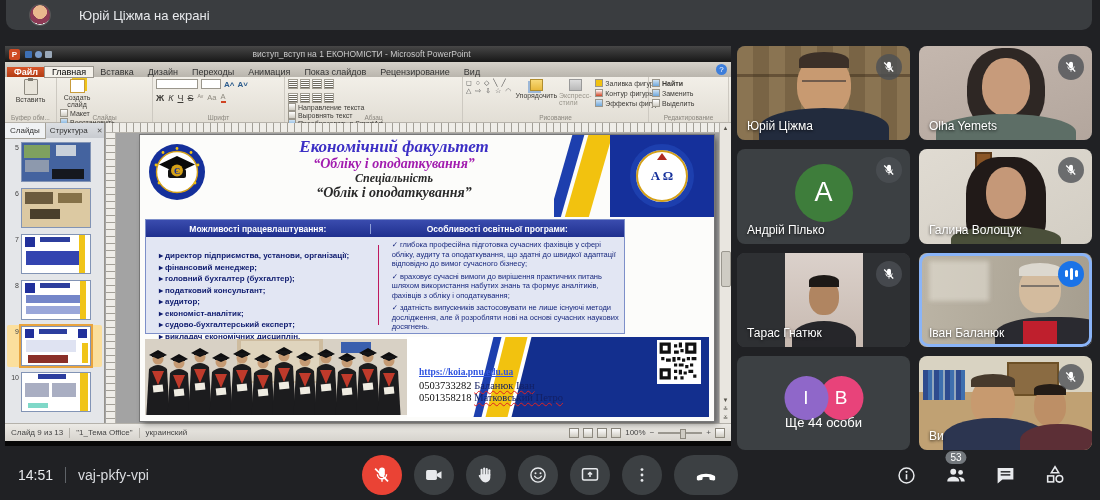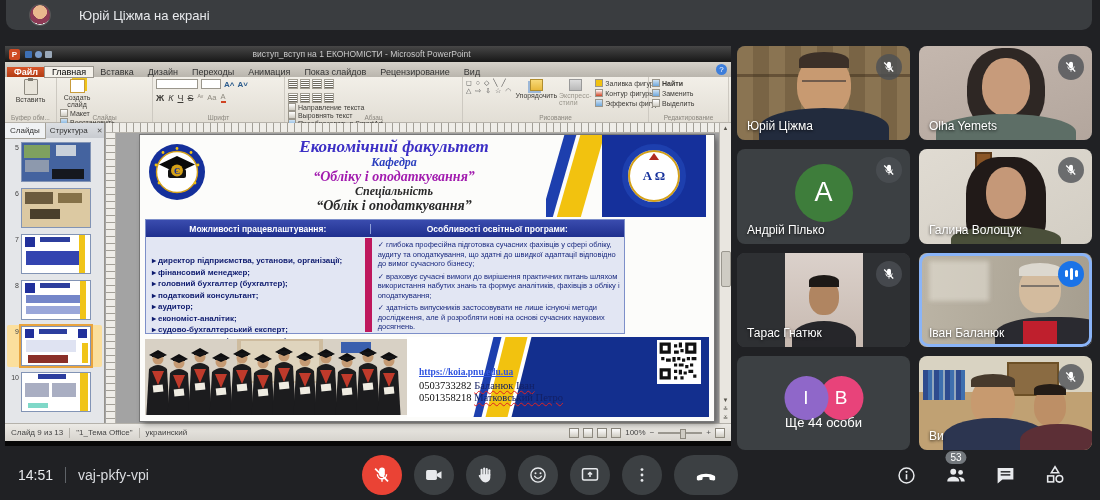--- a/index.html
+++ b/index.html
@@ -75,32 +75,32 @@
   .vs-nav{position:absolute;bottom:2px;left:0;right:0;display:flex;flex-direction:column;gap:2px;align-items:center;font-size:6px;color:#55524a}
   
   .slide{position:absolute;left:135px;top:12px;width:574px;height:286px;background:#fcfcfa;box-shadow:0 0 0 1px #777,3px 3px 6px rgba(0,0,0,.45)}
   .s-head{position:absolute;left:0;top:0;right:0;height:82px;overflow:hidden}
   .s-titles{position:absolute;left:88px;top:3px;width:332px;text-align:center;font-family:"Liberation Serif",serif;font-style:italic;font-weight:bold}
   .t1{font-size:17px;line-height:18px;color:#3c2fc5}
   .t2{font-size:12px;line-height:13px;color:#2b3fbe}
   .t3{font-size:14px;line-height:15px;color:#a21caf}
   .t4{font-size:12px;line-height:14px;color:#2a2a2a}
   .t5{font-size:14px;line-height:15px;color:#2a2a2a}
-  .s-str{position:absolute;right:8px;top:0;width:160px;height:100px;overflow:hidden}
+  .s-str{position:absolute;right:0;top:0;width:160px;height:100px;overflow:hidden}
   .st-b1{position:absolute;left:6px;top:-12px;width:12px;height:110px;background:#1d3fae;transform:skewX(-16deg)}
   .st-y{position:absolute;left:22px;top:-12px;width:24px;height:110px;background:#f2c20f;transform:skewX(-16deg)}
   .st-panel{position:absolute;right:0;top:0;width:104px;height:82px;background:#15309b}
   .embR{position:absolute;right:20px;top:9px;width:64px;height:64px;border-radius:50%;background:#fff;border:6px solid #1d3fae;box-sizing:border-box;box-shadow:inset 0 0 0 2px #d4a017;display:flex;align-items:center;justify-content:center;color:#15309b;font-family:"Liberation Serif",serif;font-weight:bold;font-size:13px}
   .embR::before{content:"";position:absolute;top:3px;left:50%;transform:translateX(-50%);border-left:5px solid transparent;border-right:5px solid transparent;border-bottom:7px solid #b02a20}
   .s-table{position:absolute;left:5px;top:84px;width:480px;box-sizing:border-box;border:1px solid #7d8fc9}
   .s-th{display:flex;height:17px;background:linear-gradient(#3a4cae,#1f2f8e);color:#fff;font-weight:bold;font-size:8.5px;align-items:center}
   .s-th .c1{width:47%;text-align:center;border-right:1px solid #8fa0d8;box-sizing:border-box}
   .s-th .c2{flex:1;text-align:center}
   .s-tb{display:flex;height:96px;background:#e2e6f3}
-  .s-c1{width:47%;border-right:7px solid #be185d;box-sizing:border-box;padding:17px 2px 0 5px;margin:1px;list-style:none}
+  .s-c1{width:47%;border-right:1px solid #be185d;box-sizing:border-box;padding:5px 2px 0 5px;margin:8px;list-style:none}
   .s-c1 li{font-size:8px;font-weight:bold;color:#0d1a6e;line-height:11.5px}
   .s-c1 li::before{content:"▸";margin-right:2px}
   .s-c2{flex:1;padding:3px 4px 0 5px;margin:0;list-style:none}
   .s-c2 li{font-size:7.5px;color:#18287e;line-height:9.5px;margin-bottom:3px}
   .s-c2 li::before{content:"✓";margin-right:2px}
   .s-bot{position:absolute;left:5px;top:202px;width:545px;height:80px}
   .photo{position:absolute;left:0;top:2px}
   .s-right{position:absolute;left:262px;top:0;width:302px;height:80px;background:#fff;overflow:hidden}
   .sr-b2{position:absolute;left:76px;top:-8px;width:8px;height:100px;background:#1d3fae;transform:skewX(-14deg)}
   .sr-y{position:absolute;left:88px;top:-8px;width:22px;height:100px;background:#f2c20f;transform:skewX(-14deg)}
@@ -357,21 +357,20 @@
               <circle cx="11" cy="40" r="1.4"></circle>
               <circle cx="47" cy="40" r="1.4"></circle>
             </g>
           <rect x="20" y="26" width="18" height="9" rx="2" fill="#121212"></rect>
           <polygon points="29,13 47,21.5 29,30 11,21.5" fill="#0a0a0a"></polygon>
           <circle cx="29" cy="27.5" r="6" fill="#d4a017"></circle>
           <text x="29" y="31" text-anchor="middle" font-size="9" font-family="Liberation Serif,serif" font-weight="bold" fill="#15309b">Є</text>
         </svg>
         <div class="s-titles">
           <div class="t1">Економічний факультет</div>
-          <div class="t2">Кафедра</div>
           <div class="t3">“Обліку і оподаткування”</div>
           <div class="t4">Спеціальність</div>
           <div class="t5">“Облік і оподаткування”</div>
         </div>
         <div class="s-str">
           <div class="st-b1"></div>
             <div class="st-y"></div>
             <div class="st-panel"></div>
           <div class="embR">
               <span>Α Ω</span>

